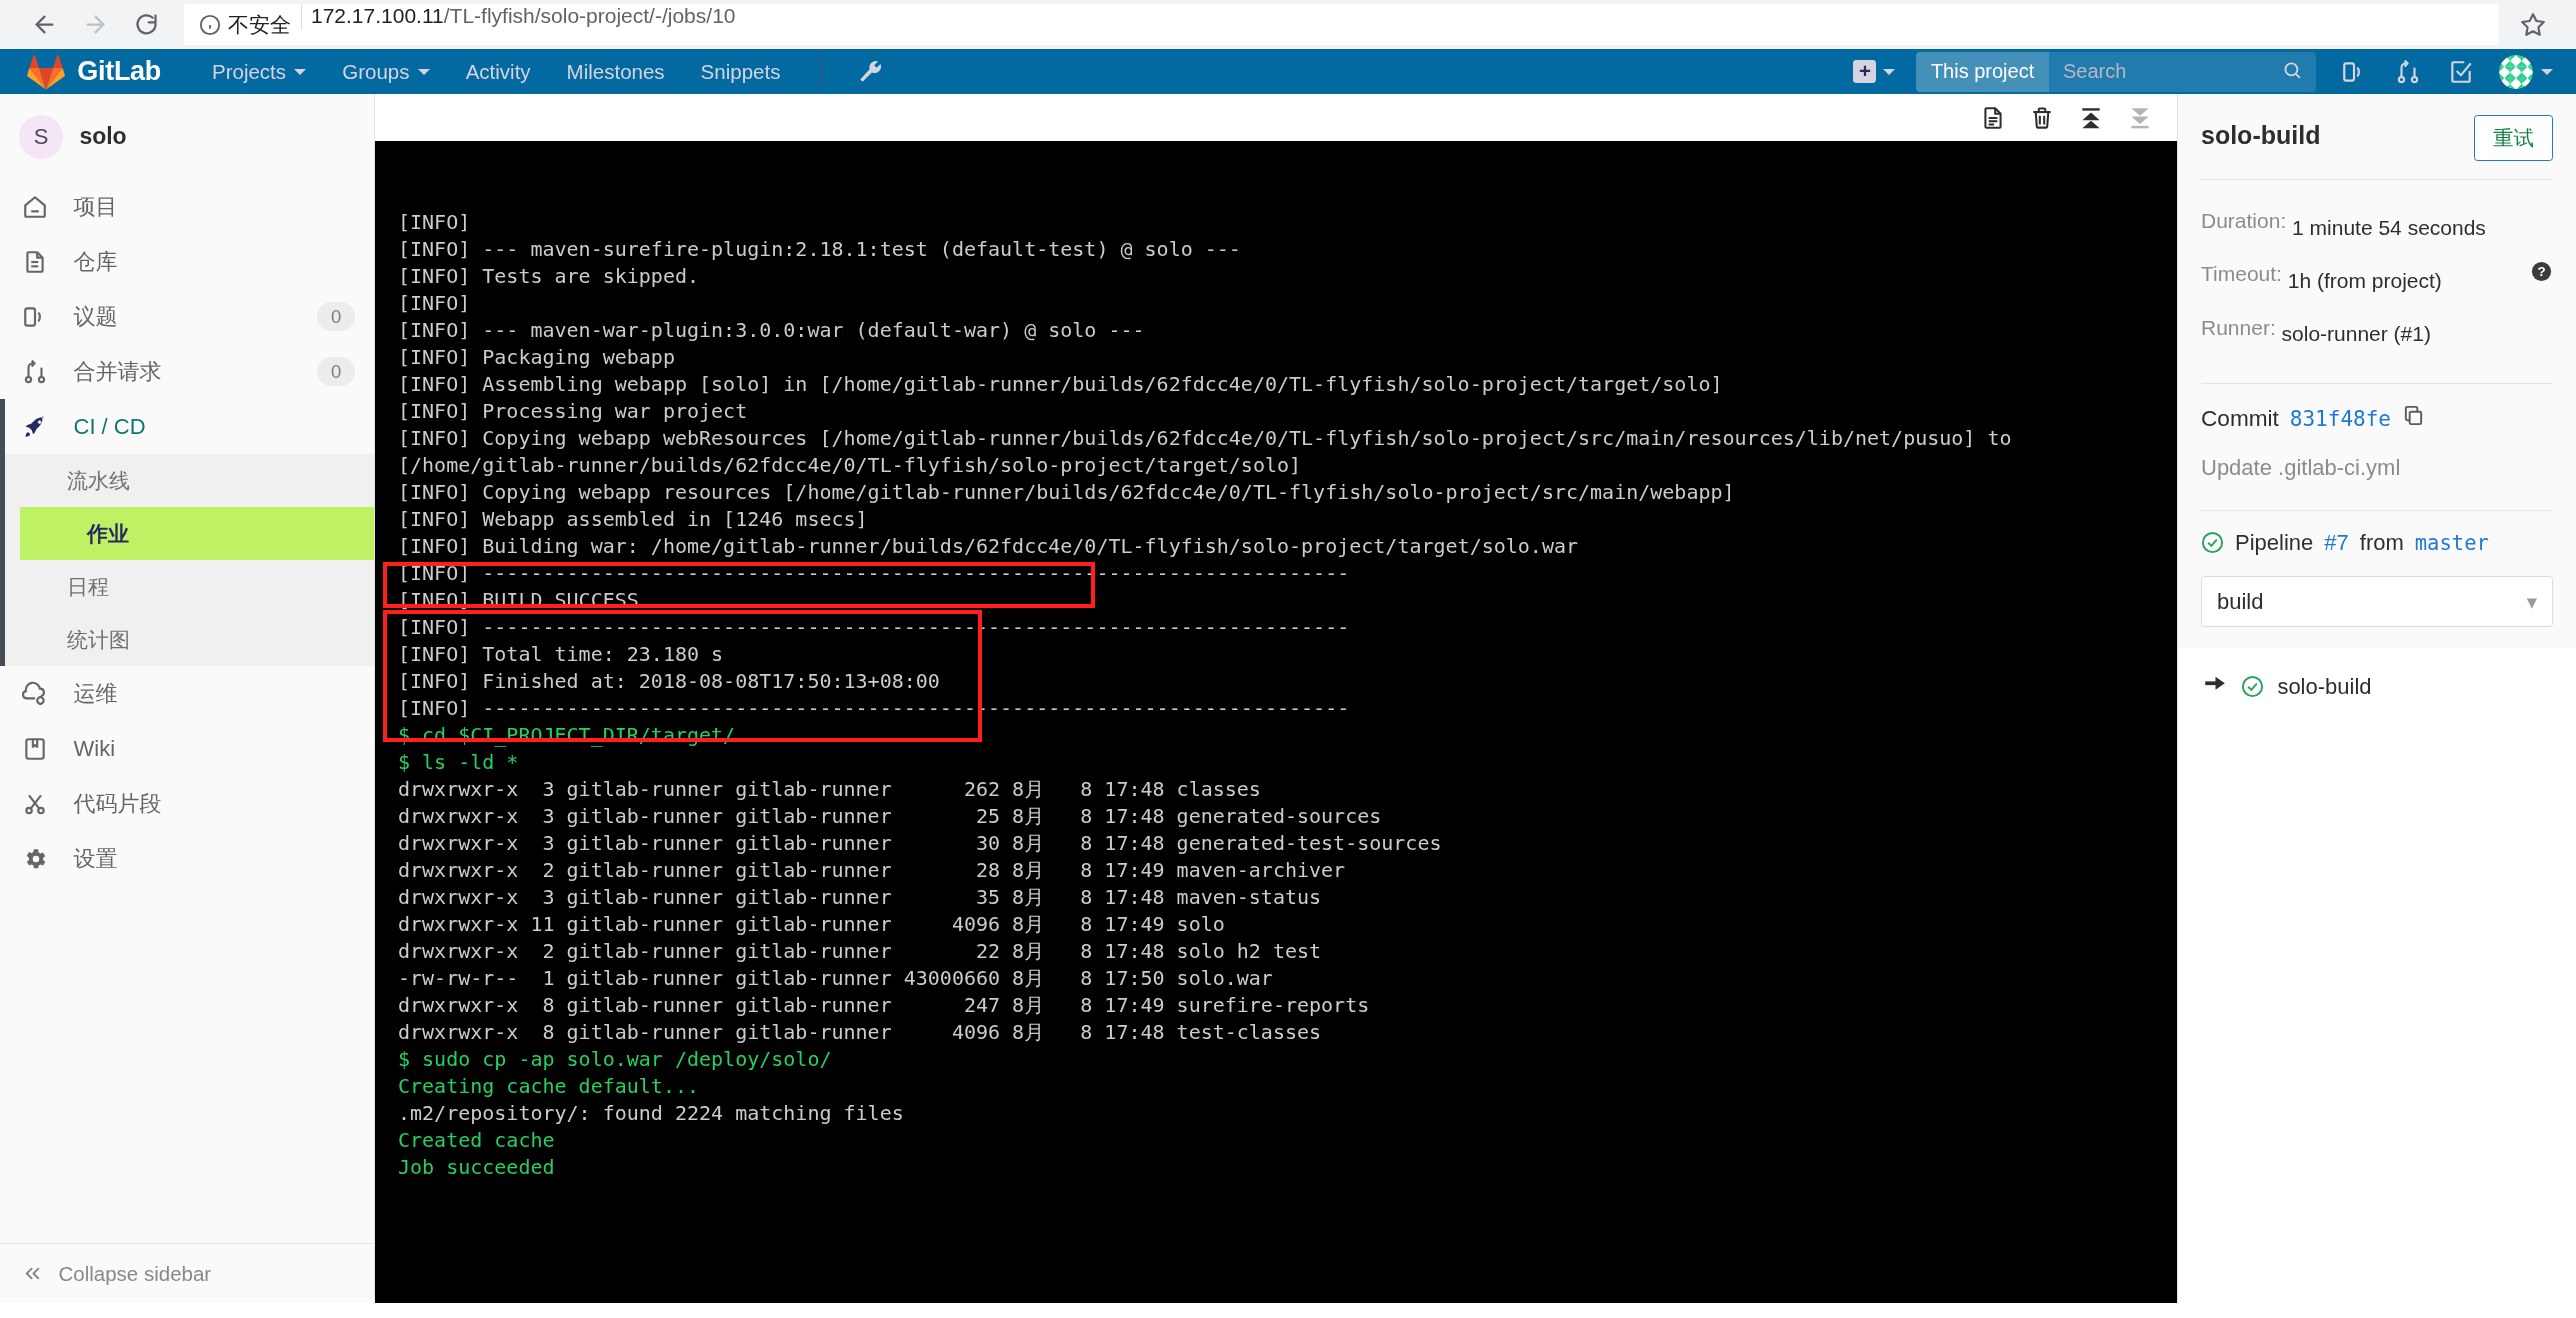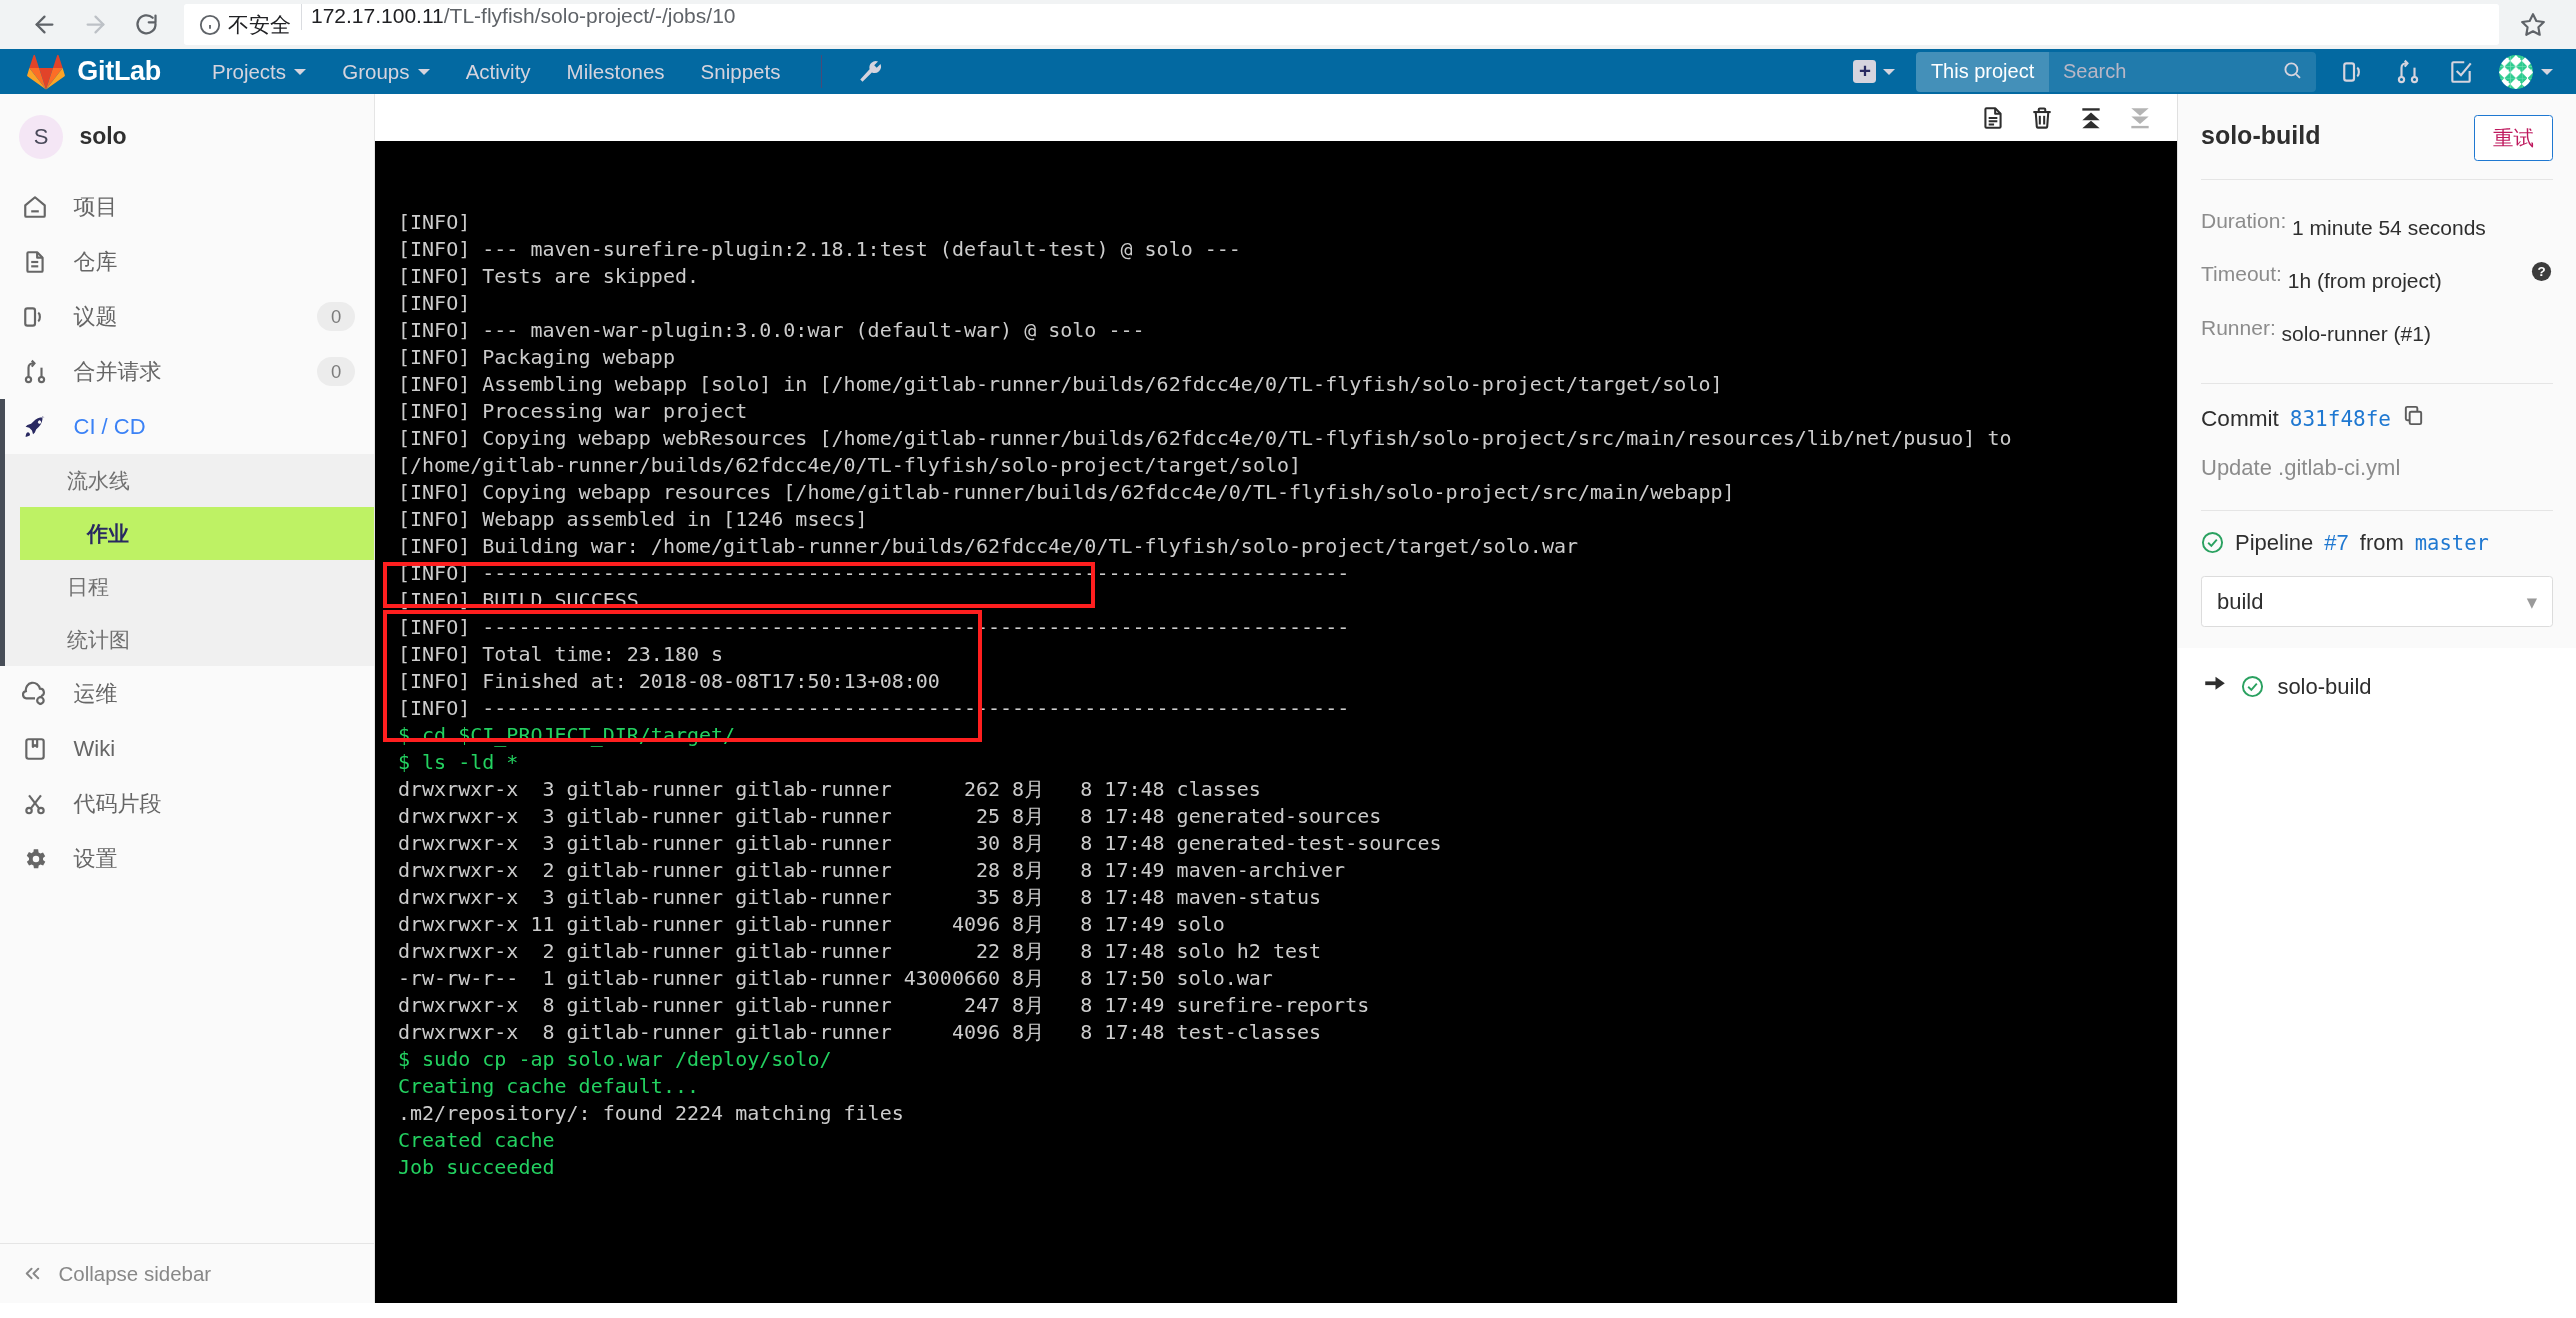--- a/index.html
+++ b/index.html
@@ -141,21 +141,21 @@
     position: relative;
   }
   .side-item .sicon { width: 29px; display:flex; align-items:center; justify-content:center; flex-shrink:0; }
   .side-item .sicon svg { width: 26px; height: 26px; }
   .side-item .slabel { flex: 1; white-space: nowrap; }
   .side-item .badge {
     background: #ececec; color: #7c7c7c;
     border-radius: 15px; font-size: 18.5px;
     padding: 3.4px 13.7px; min-width: 37px; text-align: center;
   }
-  .side-item.section-open { color: #3b82f6; }
+  .side-item.section-open { color: #0f766e; }
   .side-item.section-open .sicon svg { color: #292961; }
   .side-item.section-open::before {
     content: ""; position: absolute; left: 0; top: 0; bottom: 0;
     width: 4.8px; background: #474d57;
   }
 
   #cicd-sub { background: #f0f0f0; position: relative; }
   #cicd-sub::before {
     content: ""; position: absolute; left: 0; top: 0; bottom: 0;
     width: 4.8px; background: #474d57;
@@ -215,21 +215,21 @@
   #right-panel {
     width: 399px; flex-shrink: 0;
     background: #fafafa;
     border-left: 0.7px solid #e0e0e0;
     display: flex; flex-direction: column;
   }
   #rp-header { padding: 20.5px 23px 18px 23px; display: flex; align-items: flex-start; }
   #job-title { font-size: 25px; font-weight: bold; color: #2e2e2e; flex: 1; padding-top: 6.8px; }
   #retry-btn {
     border: 0.7px solid #1f78d1; border-radius: 3.4px;
-    color: #be185d; font-size: 20.5px;
+    color: #15803d; font-size: 20.5px;
     padding: 8.2px 18px; background: #fff; white-space: nowrap;
   }
   .rp-divider { height: 0.7px; background: #e5e5e5; margin: 0 23px; }
   #rp-meta { padding: 23px 23px 20.5px 23px; }
   .meta-row { display: flex; align-items: center; font-size: 21px; color: #8c8c8c; margin-bottom: 16.4px; }
   .meta-row .mv { color: #2e2e2e; margin-top: 13px; }
   .meta-row .help-q { margin-left: auto; }
   .meta-row .help-q svg { width: 23px; height: 23px; color: #3c3c3c; }
 
   #rp-commit { padding: 20.5px 23px 5.5px 23px; }

